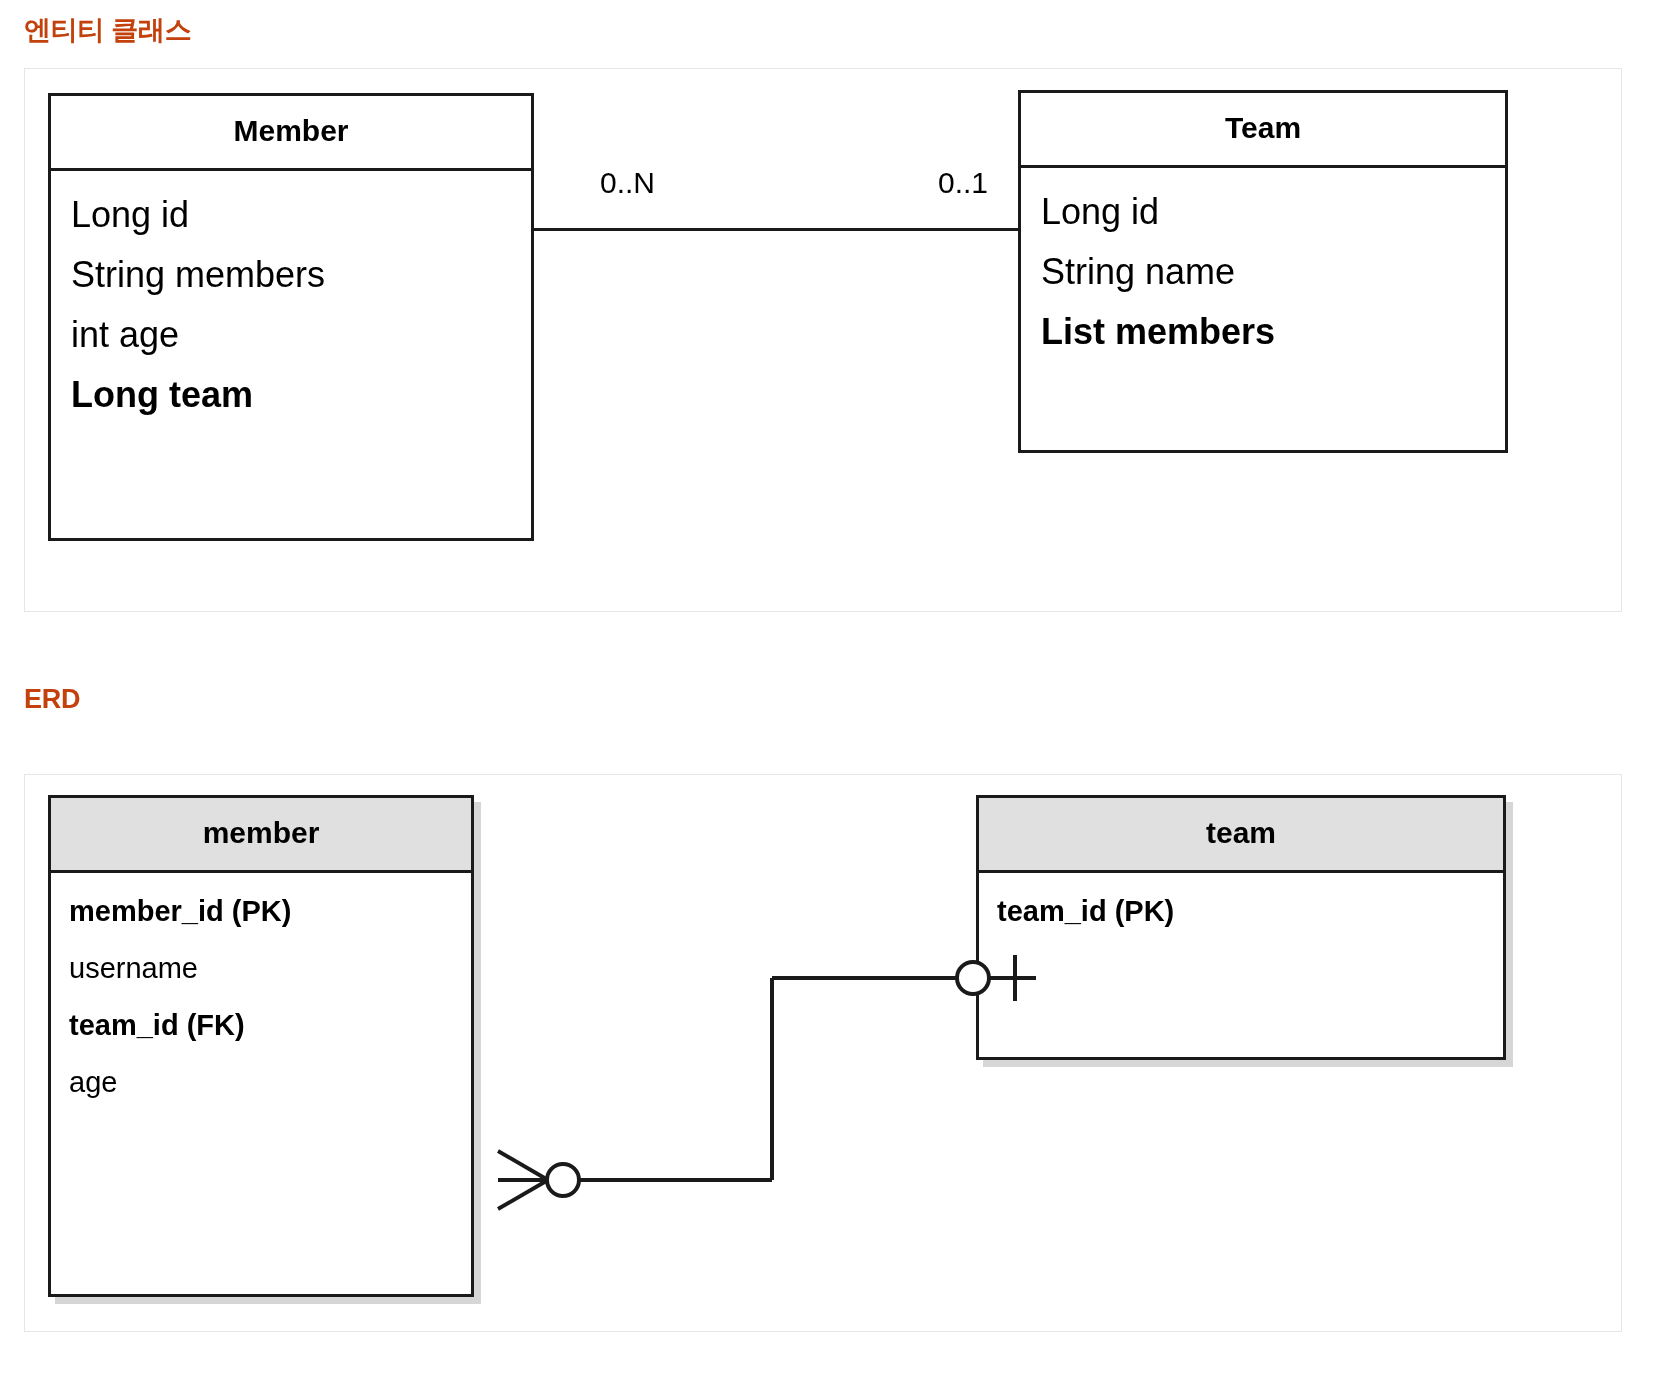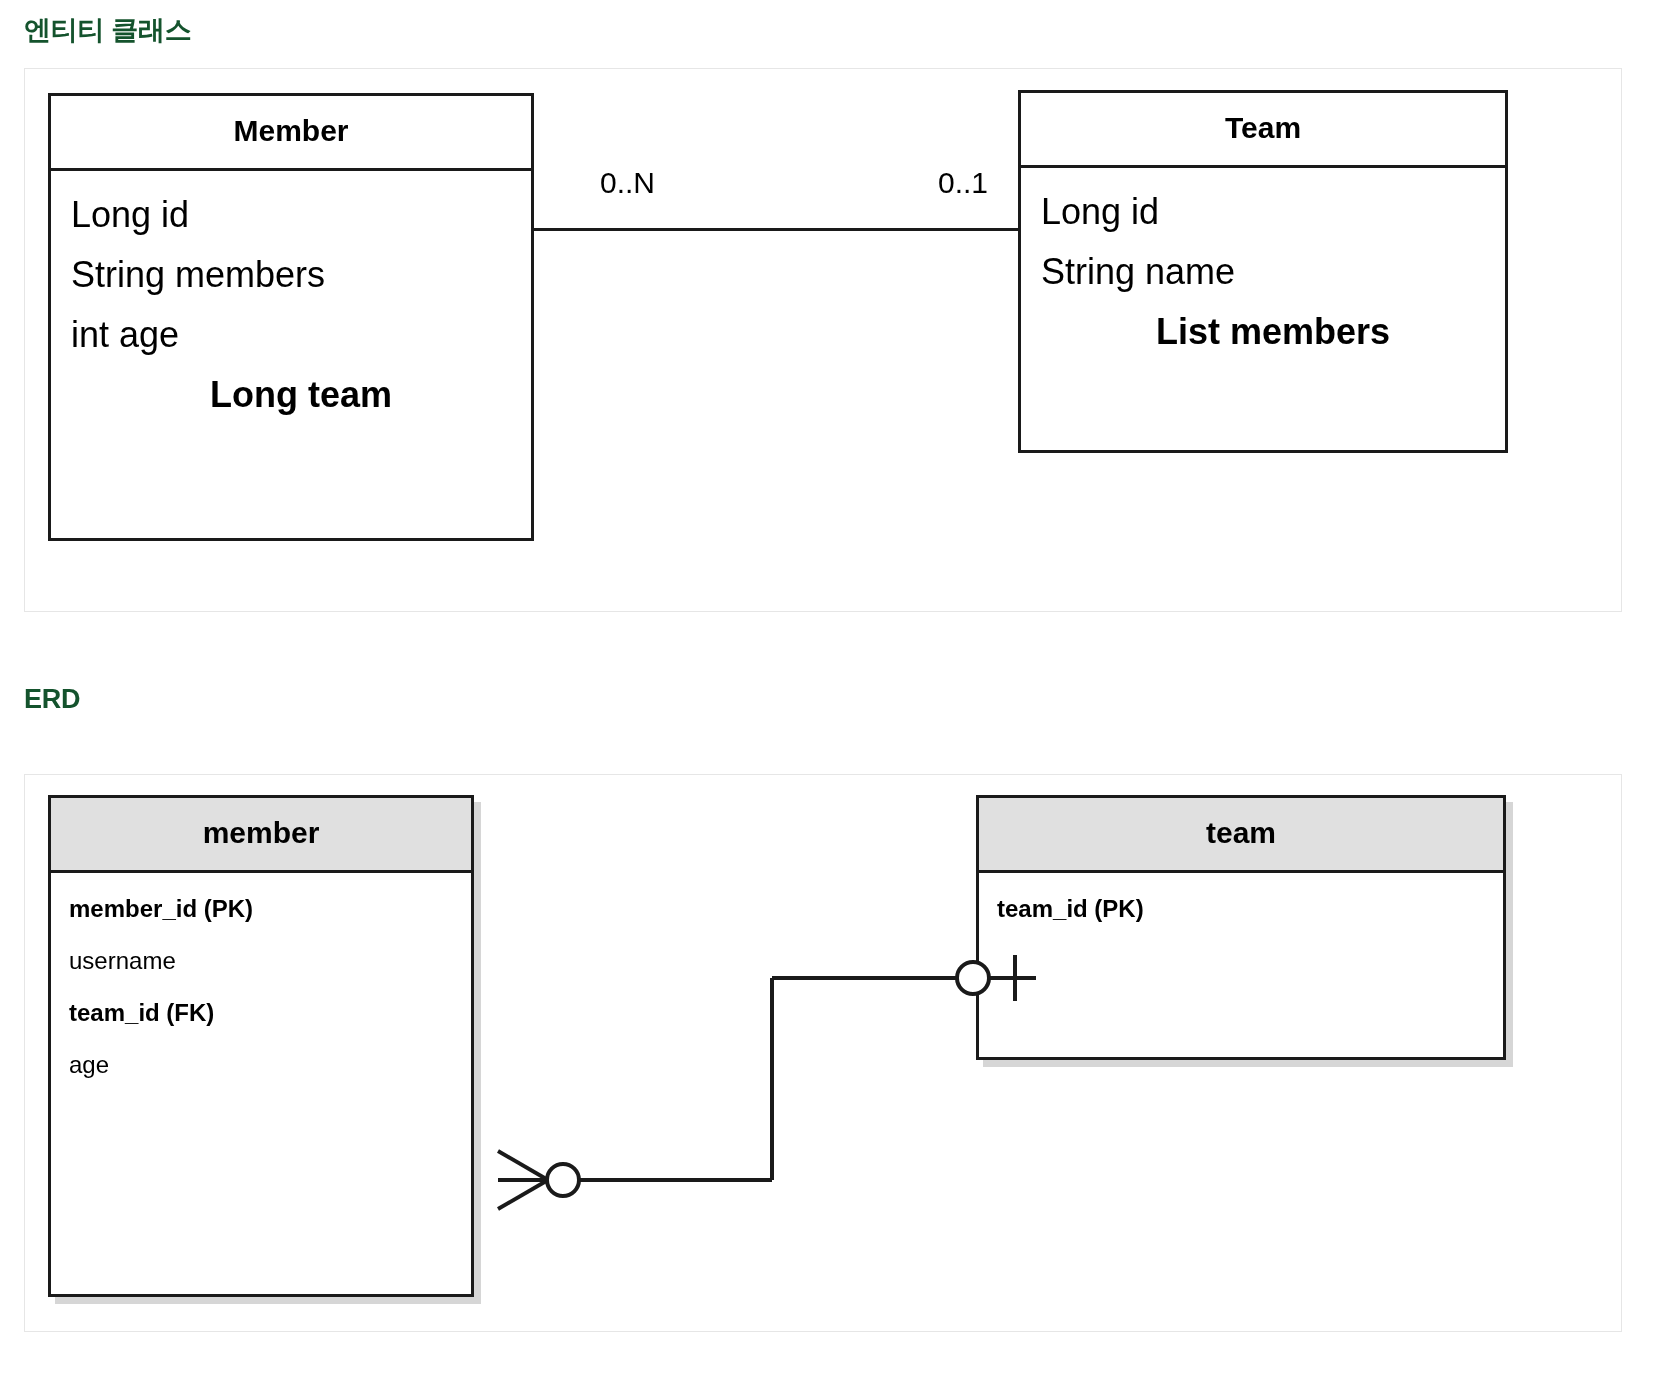--- a/index.html
+++ b/index.html
@@ -15,21 +15,21 @@
     position: relative;
     overflow: hidden;
   }
 
   
   .section-title {
     position: absolute;
     font-weight: bold;
     font-size: 27px;
     letter-spacing: -0.3px;
-    color: #14532d;
+    color: #c2410c;
     white-space: nowrap;
   }
   #title-entity  { left: 24px; top: 12px; }
   #title-erd     { left: 24px; top: 684px; }
 
   
   .panel {
     position: absolute;
     border: 1px solid #e6e6e6;
     background: #ffffff;
@@ -55,21 +55,21 @@
   }
   .uml-attrs {
     padding: 14px 0 10px 0;
   }
   .uml-attr {
     font-size: 36px;
     line-height: 1;
     padding: 12px 0 12px 20px;
     white-space: nowrap;
   }
-  .uml-attr.bold { font-weight: bold; text-align: center; }
+  .uml-attr.bold { font-weight: bold; }
 
   #uml-member { left: 48px; top: 93px;  width: 486px; height: 448px; }
   #uml-team   { left: 1018px; top: 90px; width: 490px; height: 363px; }
 
   
   #uml-assoc-line {
     position: absolute;
     left: 533px;
     top: 228px;
     width: 486px;
@@ -98,21 +98,21 @@
     background: #e0e0e0;
     text-align: center;
     font-weight: bold;
     font-size: 30px;
     line-height: 1;
     padding: 20px 0 22px 0;
     border-bottom: 3px solid #1a1a1a;
   }
   .erd-body { padding: 10px 0 10px 0; }
   .erd-row {
-    font-size: 24px;
+    font-size: 29px;
     line-height: 1;
     padding: 14px 0 14px 18px;
     white-space: nowrap;
   }
   .erd-row.bold { font-weight: bold; }
 
   #erd-member { left: 48px;  top: 795px; width: 426px; height: 502px; }
   #erd-team   { left: 976px; top: 795px; width: 530px; height: 265px; }
 
   

